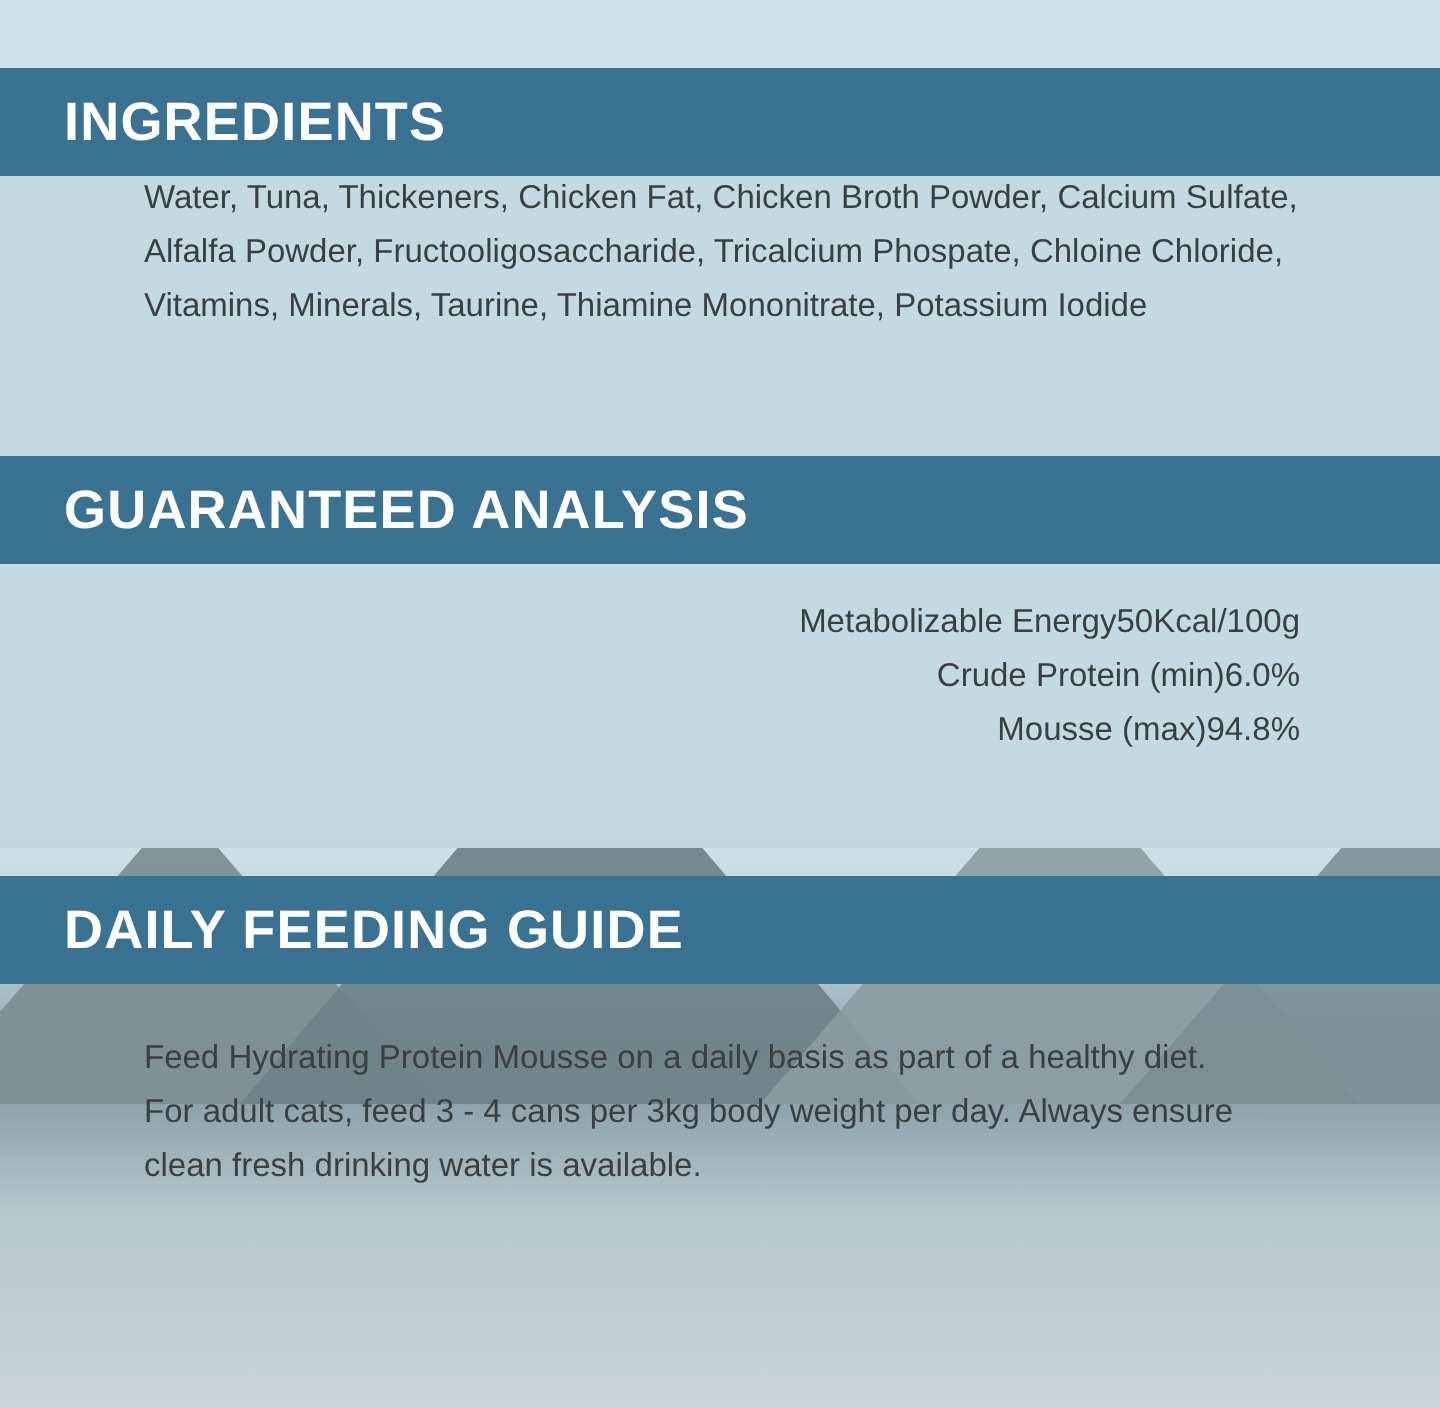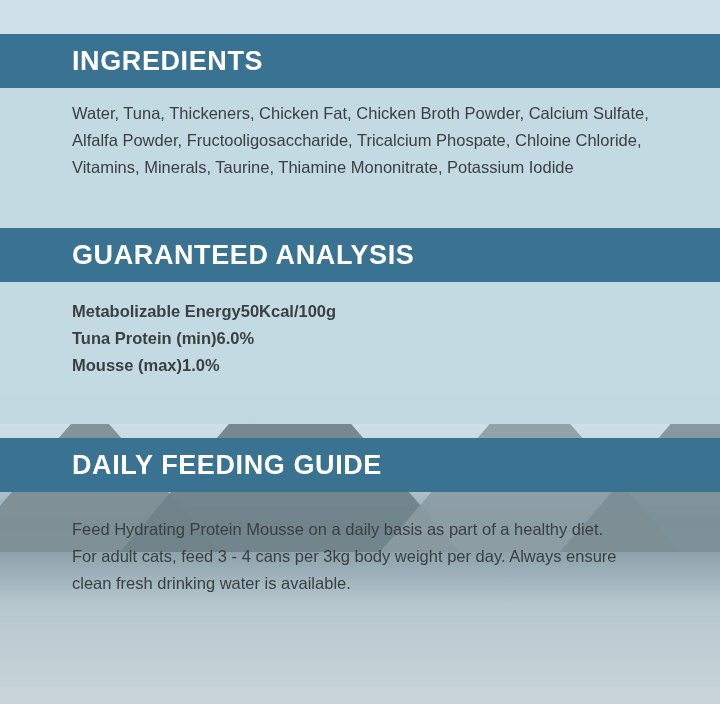--- a/index.html
+++ b/index.html
@@ -113,53 +113,52 @@
     width: 720px;
     background: #3a7391;
     display: flex;
     align-items: center;
   }
   .band-title {
     color: #ffffff;
     font-size: 27px;
     font-weight: bold;
     letter-spacing: 0.6px;
-    padding-left: 72px;
+    padding-left: 32px;
   }
 
   .body-text {
     position: absolute;
     left: 72px;
     color: #3a3f42;
     font-size: 16.5px;
     line-height: 27px;
   }
 
   
   .ga-table {
     position: absolute;
     left: 72px;
     width: 578px;
   }
   .ga-row {
     display: flex;
-    justify-content: flex-start;
+    justify-content: flex-end;
     align-items: baseline;
     font-size: 16.5px;
     line-height: 27px;
     color: #3a3f42;
-    font-weight: bold;
   }
   .ga-label { text-align: left; }
   .ga-value { text-align: right; }
 
   
   #ingredients-band   { top: 34px;  height: 54px; }
   #ingredients-panel  { top: 88px;  height: 140px; }
-  #ingredients-text   { top: 100px; width: 578px; }
+  #ingredients-text   { top: 86px; width: 578px; }
 
   #analysis-band      { top: 228px; height: 54px; text-align: right; }
   #analysis-panel     { top: 282px; height: 142px; background: linear-gradient(to bottom,#c3dae3 0%, #c3dae3 70%, #c0d7e0 100%); }
   #analysis-table     { top: 298px; }
 
   #feeding-band       { top: 438px; height: 54px; }
   #feeding-text       { top: 516px; width: 560px; }
 </style>
 </head>
 <body>
@@ -185,26 +184,26 @@
   <div class="band" id="analysis-band">
     <div class="band-title">GUARANTEED ANALYSIS</div>
   </div>
   <div class="panel-light" id="analysis-panel"></div>
   <div class="ga-table" id="analysis-table">
     <div class="ga-row">
       <span class="ga-label">Metabolizable Energy</span>
       <span class="ga-value">50Kcal/100g</span>
     </div>
     <div class="ga-row">
-      <span class="ga-label">Tuna Protein (min)</span>
+      <span class="ga-label">Crude Protein (min)</span>
       <span class="ga-value">6.0%</span>
     </div>
     <div class="ga-row">
       <span class="ga-label">Mousse (max)</span>
-      <span class="ga-value">1.0%</span>
+      <span class="ga-value">94.8%</span>
     </div>
   </div>
 
   <div class="band" id="feeding-band">
     <div class="band-title">DAILY FEEDING GUIDE</div>
   </div>
   <div class="body-text" id="feeding-text">Feed Hydrating Protein Mousse on a daily basis as part of a healthy diet. For adult cats, feed 3 - 4 cans per 3kg body weight per day. Always ensure clean fresh drinking water is available.</div>
 
 </div>
 

